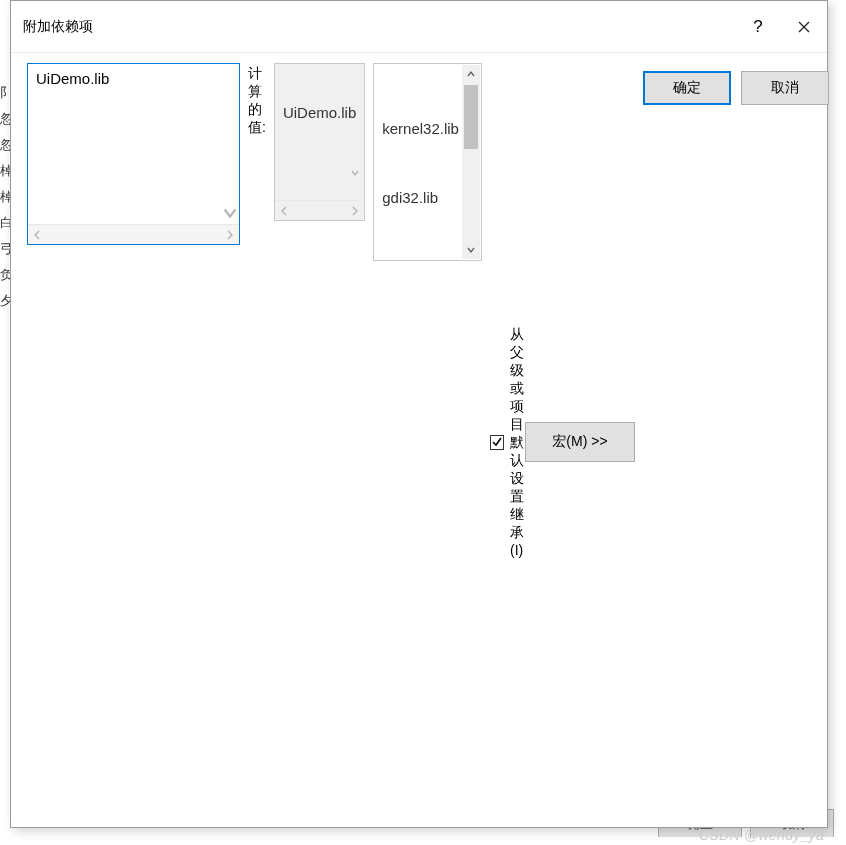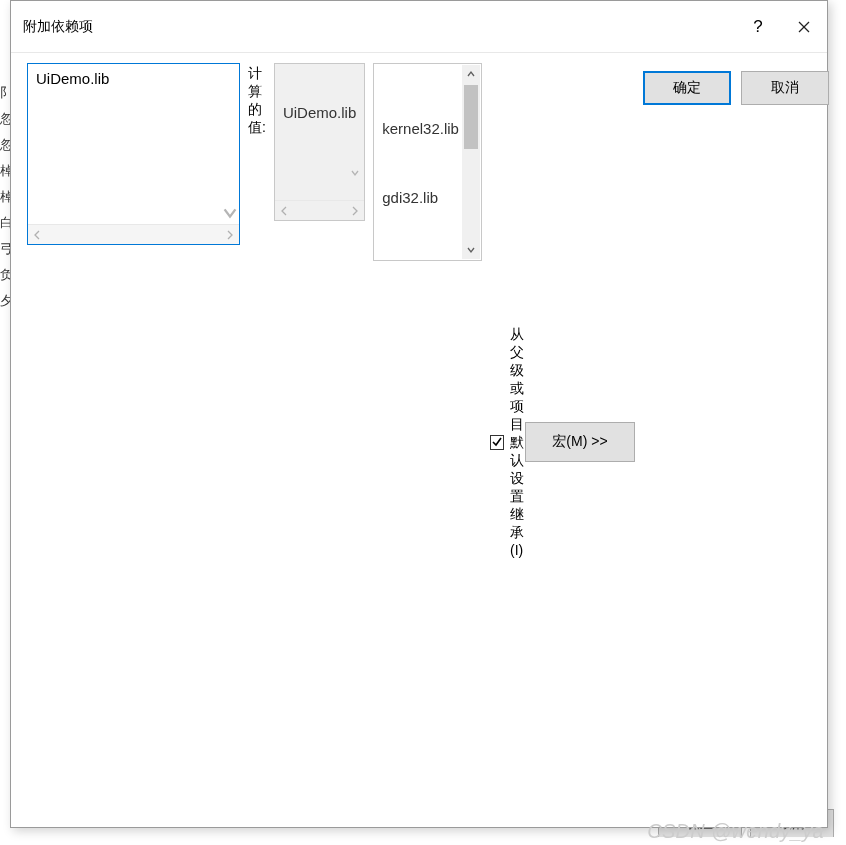--- a/index.html
+++ b/index.html
@@ -10,21 +10,21 @@
       width: 846px;
       height: 845px;
       position: relative;
       overflow: hidden;
       color: #000;
     }
     .bg-fragments { position: absolute; top: 0; left: 0; width: 846px; height: 845px; background: #fff; }
     .bg-left-frag { position: absolute; left: 0; top: 80px; width: 14px; font-size: 13px; line-height: 26px; color: #333; }
     .bg-bottom { position: absolute; bottom: 8px; right: 12px; display: flex; gap: 8px; }
     .bg-btn { width: 84px; height: 28px; border: 1px solid #adadad; background: #e1e1e1; font-size: 13px; display: flex; align-items: center; justify-content: center; color: #444; border-bottom: none; }
-    .watermark { position: absolute; bottom: 2px; right: 22px; font-size: 20px; color: #ccc; font-style: italic; letter-spacing: 0.3px; pointer-events: none; }
+    .watermark { position: absolute; bottom: 2px; right: 22px; font-size: 14px; color: #ccc; font-style: italic; letter-spacing: 0.3px; pointer-events: none; }
 
     .dialog {
       position: absolute;
       left: 10px;
       top: 0;
       width: 818px;
       height: 828px;
       background: #fff;
       border: 1px solid #9a9a9a;
       box-shadow: 3px 3px 10px rgba(0,0,0,0.18);

